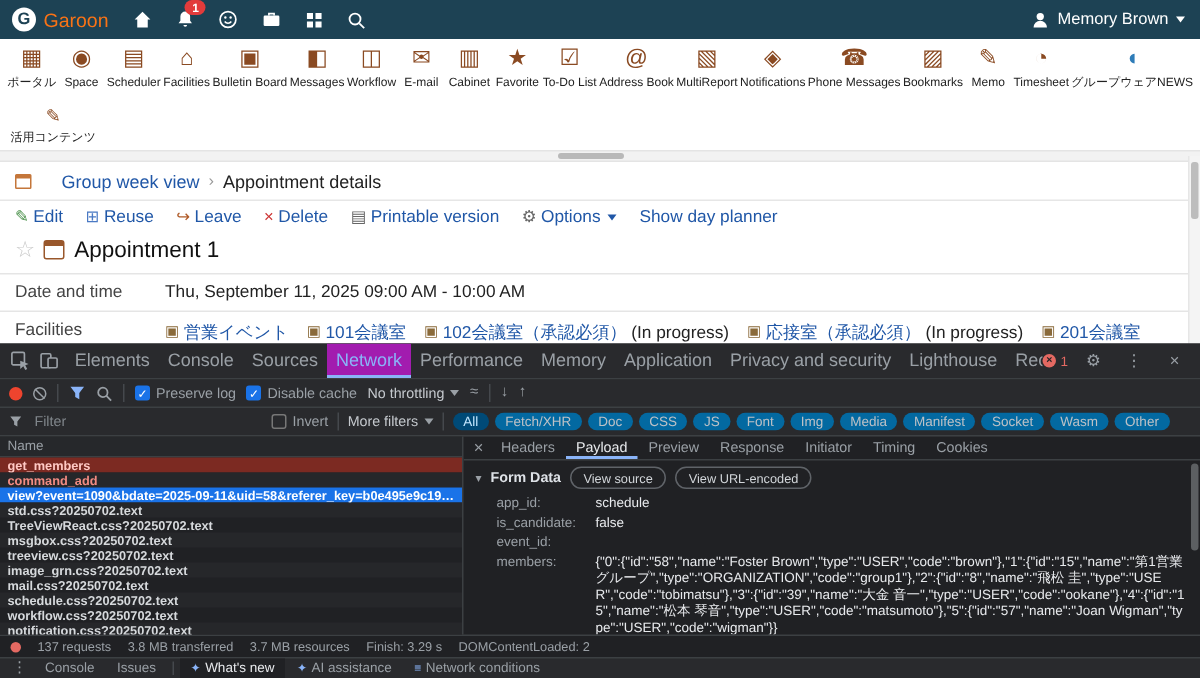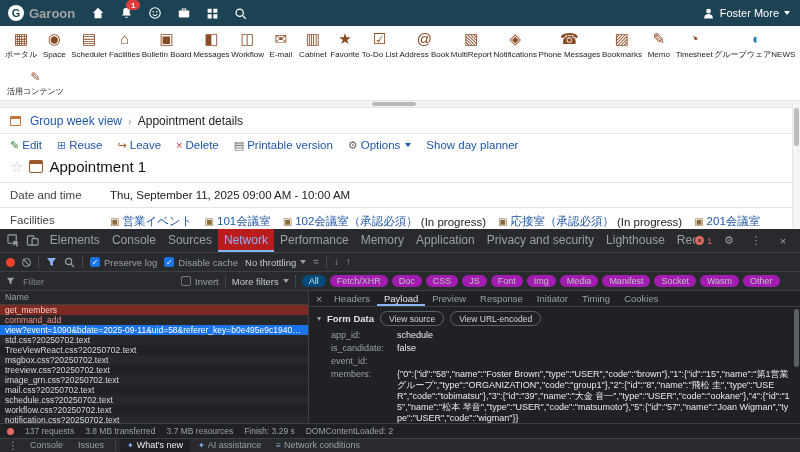--- a/index.html
+++ b/index.html
@@ -3,42 +3,42 @@
 <meta charset="utf-8">
 <style>
   html,body{margin:0;padding:0;}
   body{width:800px;height:452px;overflow:hidden;background:#fff;font-family:"Liberation Sans","DejaVu Sans",sans-serif;}
   .page{position:relative;width:800px;height:452px;overflow:hidden;}
 
   
   .topbar{height:26px;background:#1d4254;display:flex;align-items:center;padding:0 10px 0 8px;gap:12px;}
   .logo{display:flex;align-items:center;gap:5px;cursor:pointer;}
   .logo-circle{width:16px;height:16px;border-radius:50%;background:#fff;color:#1d4254;font-size:11px;font-weight:bold;display:flex;align-items:center;justify-content:center;}
-  .logo-text{color:#a3a3a3;font-size:13px;font-weight:bold;text-align:center;}
+  .logo-text{color:#f97316;font-size:13px;font-weight:normal;text-align:center;}
   .top-icons{display:flex;align-items:center;gap:15px;flex:1;margin-left:4px;}
   .top-icon{position:relative;display:flex;align-items:center;cursor:pointer;}
   .badge{position:absolute;top:-6px;right:-7px;background:#e23b3b;color:#fff;font-size:8px;font-weight:bold;height:10px;min-width:10px;border-radius:5px;display:flex;align-items:center;justify-content:center;padding:0 2px;}
   .top-user{display:flex;align-items:center;gap:5px;color:#fff;font-size:11px;cursor:pointer;}
   .caret-dn-white{width:0;height:0;border-left:3.5px solid transparent;border-right:3.5px solid transparent;border-top:4px solid #fff;}
 
   
   .appbar{display:flex;align-items:flex-start;padding:3px 4px 2px;height:44px;box-sizing:border-box;overflow:hidden;background:#fff;}
   .app-item{display:flex;flex-direction:column;align-items:center;padding:0 1px;cursor:pointer;min-width:30px;}
   .app-glyph{font-size:15px;line-height:19px;height:19px;}
   .app-label{font-size:8px;color:#222;white-space:nowrap;line-height:10px;margin-top:2px;}
   .subbar{display:flex;padding:0 6px;height:30px;box-sizing:border-box;background:#fff;}
   .subbar .app-glyph{font-size:12px;line-height:15px;height:15px;}
 
   .hscroll{height:8px;background:#f2f2f2;border-top:1px solid #e4e4e4;border-bottom:1px solid #e4e4e4;position:relative;box-sizing:border-box;}
   .hthumb{position:absolute;left:372px;top:1px;width:44px;height:4px;background:#b9b9b9;border-radius:2px;}
 
   
   .breadcrumb{height:25px;display:flex;align-items:center;gap:6px;padding:0 10px;font-size:12px;border-bottom:1px solid #e6e6e6;}
   .mini-cal{display:inline-block;width:11px;height:10px;border:1px solid #c4763a;border-top:3px solid #c4763a;border-radius:1px;background:#fff;box-sizing:border-box;}
-  .bc-link{color:#2057a7;cursor:pointer;text-decoration:none;display:flex;align-items:center;gap:9px;}
+  .bc-link{color:#2057a7;cursor:pointer;text-decoration:none;display:flex;align-items:center;gap:20px;}
   .bc-sep{color:#999;font-size:11px;}
   .bc-current{color:#222;}
   .actionbar{display:flex;align-items:center;gap:15px;padding:5px 10px 4px;font-size:11.5px;}
   .action{display:flex;align-items:center;gap:3px;color:#2057a7;cursor:pointer;white-space:nowrap;}
   .action-glyph{font-size:11px;line-height:11px;}
   .caret-dn-blue{width:0;height:0;border-left:3.5px solid transparent;border-right:3.5px solid transparent;border-top:4px solid #2057a7;margin-left:2px;}
 
   
   .title-row{display:flex;align-items:center;gap:6px;padding:3px 10px 7px;}
   .star{color:#c9c9c9;font-size:15px;line-height:15px;cursor:pointer;}
@@ -53,21 +53,21 @@
   .fac-suffix{color:#222;}
   .vscroll{position:absolute;right:0;top:104px;width:8px;height:125px;background:#f4f4f4;border-left:1px solid #e6e6e6;box-sizing:border-box;}
   .vthumb{position:absolute;left:1px;top:4px;width:5px;height:38px;background:#bdbdbd;border-radius:2px;}
 
   
   .devtools{position:absolute;left:0;top:229px;width:800px;height:223px;background:#202124;color:#9aa0a6;}
   .dt-tabbar{height:24px;background:#292a2d;border-bottom:1px solid #3c4043;display:flex;align-items:center;padding:0 4px;box-sizing:border-box;}
   .dt-ticon{display:flex;align-items:center;justify-content:center;width:20px;height:22px;cursor:pointer;color:#9aa0a6;font-size:11px;}
   .dt-tabs{display:flex;align-items:center;height:23px;margin-left:2px;overflow:hidden;}
   .dt-tab{padding:0 6px;line-height:23px;font-size:12px;color:#9aa0a6;cursor:pointer;white-space:nowrap;height:23px;}
-  .dt-tab.active{color:#8ab4f8;box-shadow:inset 0 -2px 0 #8ab4f8;background:#b91c1c;}
+  .dt-tab.active{color:#8ab4f8;box-shadow:inset 0 -2px 0 #8ab4f8;background:#a21caf;}
   .dt-tabright{margin-left:auto;display:flex;align-items:center;gap:7px;padding-right:3px;}
   .errbadge{display:flex;align-items:center;gap:3px;cursor:pointer;}
   .errdot{width:9px;height:9px;border-radius:50%;background:#e46962;color:#202124;font-size:7px;display:flex;align-items:center;justify-content:center;font-weight:bold;}
   .errcount{color:#e46962;font-size:9px;}
 
   .dt-toolbar{height:19px;display:flex;align-items:center;gap:7px;padding:0 6px;border-bottom:1px solid #3c4043;background:#292a2d;box-sizing:border-box;}
   .rec-dot{width:9px;height:9px;border-radius:50%;background:#ee442e;cursor:pointer;flex-shrink:0;}
   .clear-ico{width:9px;height:9px;border-radius:50%;border:1px solid #9aa0a6;position:relative;cursor:pointer;box-sizing:border-box;flex-shrink:0;}
   .clear-ico::after{content:"";position:absolute;left:-1px;top:3px;width:9px;height:1px;background:#9aa0a6;transform:rotate(45deg);}
   .dt-sep{width:1px;height:12px;background:#45484d;flex-shrink:0;}
@@ -75,27 +75,27 @@
   .cb{width:10px;height:10px;border-radius:2px;border:1px solid #777;box-sizing:border-box;display:flex;align-items:center;justify-content:center;font-size:8px;color:#fff;background:transparent;flex-shrink:0;}
   .cb.checked{background:#1a73e8;border-color:#1a73e8;}
   .dt-select{display:flex;align-items:center;gap:4px;font-size:9.5px;color:#c5c9ce;cursor:pointer;white-space:nowrap;}
   .caret-dn-gray{width:0;height:0;border-left:3px solid transparent;border-right:3px solid transparent;border-top:4px solid #9aa0a6;}
   .glyph-ico{font-size:10px;color:#9aa0a6;cursor:pointer;line-height:10px;}
 
   .dt-filterbar{height:19px;display:flex;align-items:center;gap:6px;padding:0 6px;border-bottom:1px solid #3c4043;background:#292a2d;box-sizing:border-box;}
   .dt-filter-input{background:transparent;border:none;outline:none;color:#e8eaed;font-size:9.5px;width:150px;font-family:inherit;}
   .dt-filter-input::placeholder{color:#80868b;}
   .pills{display:flex;align-items:center;gap:4px;overflow:hidden;}
-  .pill{font-size:9px;padding:1px 7px;border-radius:8px;background:#a21caf;color:#bdc1c6;cursor:pointer;white-space:nowrap;}
+  .pill{font-size:9px;padding:1px 7px;border-radius:8px;background:#0369a1;color:#bdc1c6;cursor:pointer;white-space:nowrap;}
   .pill.active{background:#004a77;color:#c2e7ff;}
 
   .dt-main{display:flex;height:132px;position:relative;}
   .dt-left{width:309px;flex-shrink:0;overflow:hidden;border-right:1px solid #3c4043;display:flex;flex-direction:column;box-sizing:border-box;}
   .dt-colhead{height:13px;line-height:13px;font-size:9px;padding:0 5px;border-bottom:1px solid #3c4043;color:#9aa0a6;background:#26282b;cursor:pointer;}
-  .dt-row{height:10px;line-height:10px;font-size:8.5px;padding:0 5px;white-space:nowrap;overflow:hidden;text-overflow:ellipsis;color:#d6d9dc;cursor:pointer;}
+  .dt-row{height:10px;line-height:10px;font-size:8.5px;padding:0 5px;white-space:nowrap;overflow:hidden;text-overflow:ellipsis;color:#d6d9dc;cursor:pointer;font-weight:bold;}
   .dt-row.odd{background:#26272a;}
   .dt-row.error{color:#f28b82;}
   .dt-row.error-selected{background:#7c2a22;color:#ffc9c4;}
   .dt-row.selected{background:#1a73e8;color:#fff;}
 
   .dt-right{flex:1;display:flex;flex-direction:column;overflow:hidden;position:relative;}
   .dt-dtabs{height:16px;display:flex;align-items:center;border-bottom:1px solid #3c4043;padding:0 2px;box-sizing:border-box;}
   .dt-close{width:16px;text-align:center;color:#9aa0a6;font-size:11px;cursor:pointer;line-height:16px;}
   .dt-dtab{padding:0 7px;font-size:9.5px;line-height:15px;color:#9aa0a6;cursor:pointer;height:15px;white-space:nowrap;}
   .dt-dtab.active{color:#e8eaed;box-shadow:inset 0 -2px 0 #8ab4f8;}
@@ -167,21 +167,21 @@
           </svg>
       </span>
     </nav>
     <div class="top-user">
       <span style="display:flex;">
         <svg width="13" height="13" viewBox="0 0 16 16">
             <circle cx="8" cy="5" r="3" fill="#fff"></circle>
             <path d="M2.5 14a5.5 5.5 0 0 1 11 0z" fill="#fff"></path>
           </svg>
       </span>
-      <span>Foster More</span>
+      <span>Memory Brown</span>
       <span class="caret-dn-white"></span>
     </div>
   </header>
 
   <nav class="appbar" id="appbar">
       <div class="app-item">
         <span class="app-glyph" style="color: rgb(138, 74, 34);">▦</span>
         <span class="app-label">ポータル</span>
       </div>
       <div class="app-item">

